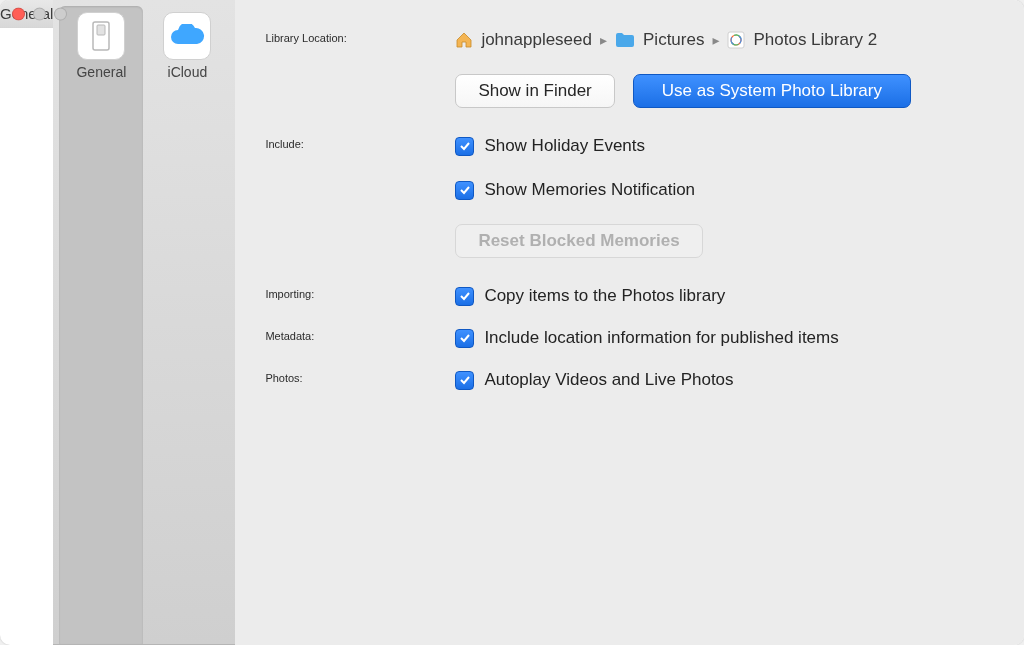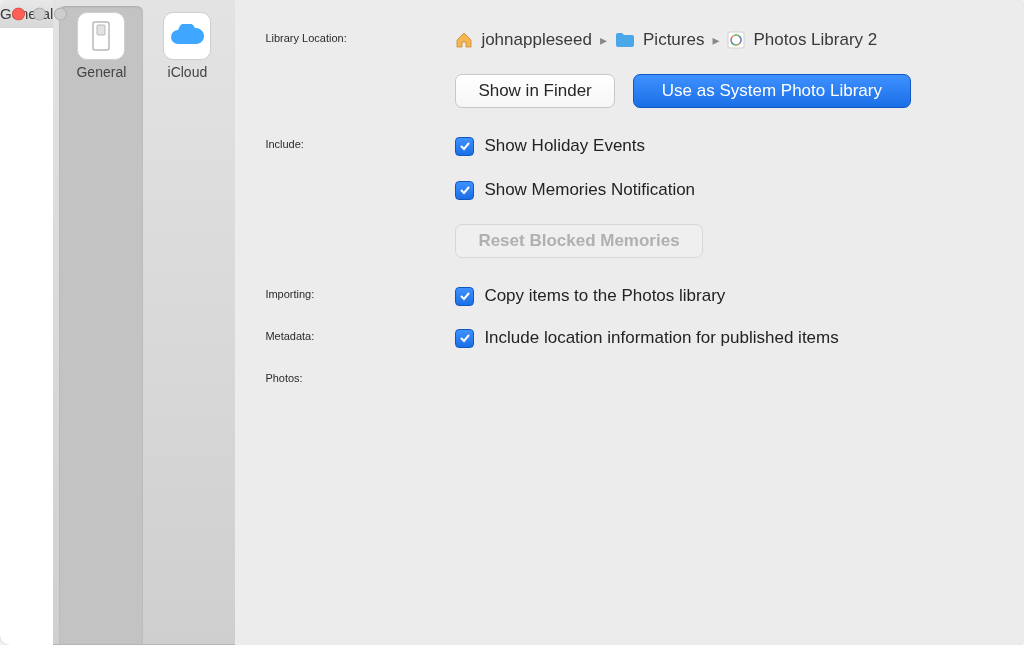--- a/index.html
+++ b/index.html
@@ -287,16 +287,26 @@
                 <path d="M2 6 L5 9 L10 3" stroke-width="2" fill="none"></path>
               </svg>
           </span>
           <span>Include location information for published items</span>
         </label>
       </div>
     </div>
 
     <div class="row">
       <div class="section-label">Photos:</div>
+      <div class="row-body">
+        <label class="checkbox-line">
+          <span class="checkbox checked">
+            <svg width="12" height="12" viewBox="0 0 12 12">
+                <path d="M2 6 L5 9 L10 3" stroke-width="2" fill="none"></path>
+              </svg>
+          </span>
+          <span>Autoplay Videos and Live Photos</span>
+        </label>
+      </div>
     </div>
 
   </div>
 </div>
 
 </body></html>

